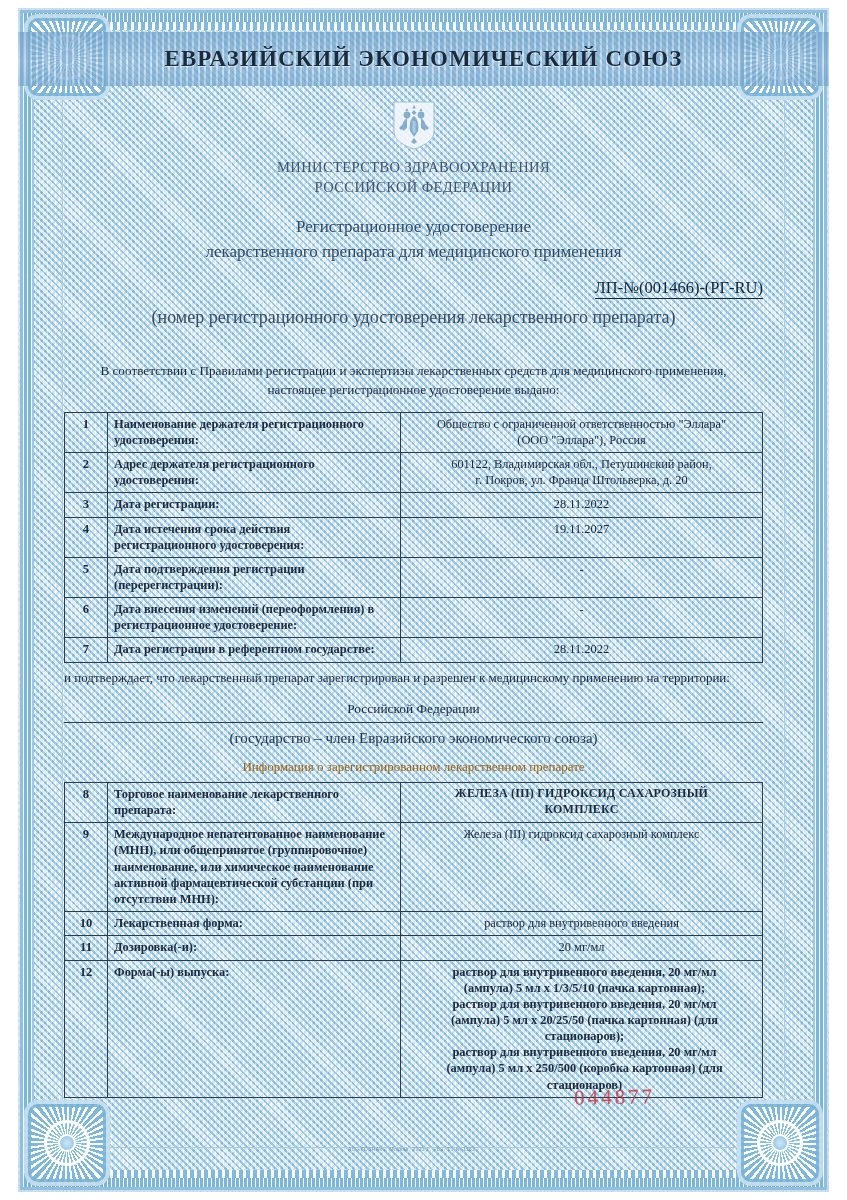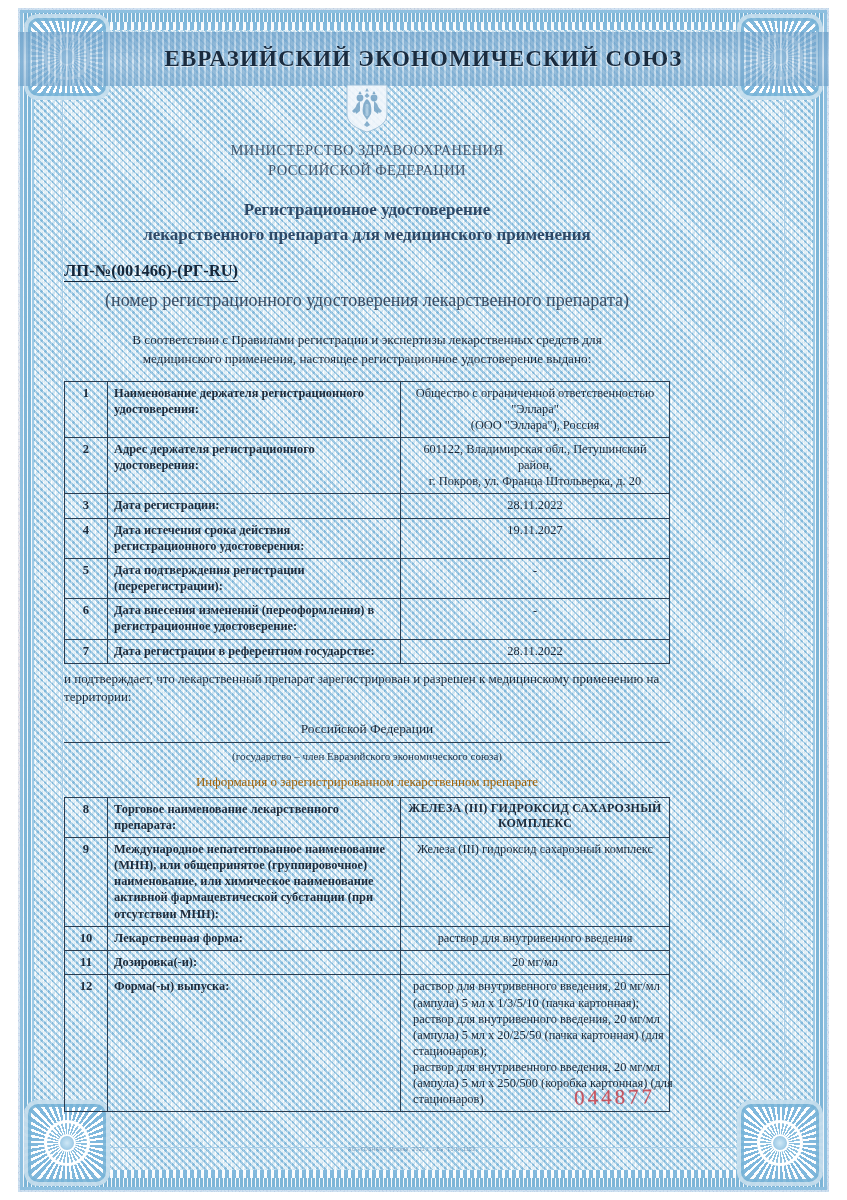--- a/index.html
+++ b/index.html
@@ -153,22 +153,22 @@
     border-radius: 4px;
     opacity: .95;
   }
   .dot-row.top { top: 14px; }
   .dot-row.bottom { bottom: 14px; }
 
   
   .content {
     position: absolute;
     left: 46px;
-    top: 69px;
-    width: 606px;
+    top: 86px;
+    width: 699px;
     height: 1040px;
   }
 
   .emblem {
     width: 44px;
     height: 50px;
     margin: 6px auto 8px auto;
     display: block;
     opacity: .9;
   }
@@ -176,31 +176,31 @@
   .ministry {
     text-align: center;
     font-size: 14.5px;
     line-height: 1.36;
     letter-spacing: .4px;
     color: #42556b;
   }
 
   .cert-title {
     text-align: center;
-    font-weight: bold;
+    font-weight: normal;
     font-size: 17px;
     line-height: 1.42;
     color: #2d4866;
     margin-top: 18px;
     text-shadow: 0 1px 0 rgba(255,255,255,0.4);
   }
 
   .cert-number {
-    text-align: left;
-    font-weight: bold;
+    text-align: right;
+    font-weight: normal;
     font-size: 16.5px;
     color: #152538;
     margin-top: 14px;
   }
   .cert-number span {
     border-bottom: 1.6px solid #152538;
     padding-bottom: 1px;
   }
 
   .cert-number-caption {
@@ -208,21 +208,21 @@
     font-size: 18px;
     color: #3b4d63;
     margin-top: 9px;
   }
 
   .intro {
     text-align: center;
     font-size: 13.2px;
     line-height: 1.44;
     color: #1d2a3a;
-    margin: 19px 28px 0 28px;
+    margin: 33px 28px 0 28px;
   }
 
   
   table.reg {
     width: 100%;
     border-collapse: collapse;
     font-size: 12.4px;
     table-layout: fixed;
   }
   table.reg.first { margin-top: 13px; }
@@ -242,22 +242,23 @@
   }
   td.label {
     width: 280px;
     font-weight: bold;
   }
   td.value {
     text-align: center;
     font-weight: normal;
   }
   td.value.left {
-    text-align: left;
+    text-align: center;
     padding-left: 12px;
+    font-weight: bold;
   }
   td.value.strong {
     font-weight: bold;
     font-size: 12px;
     letter-spacing: .2px;
   }
 
   .midtext {
     font-size: 13px;
     line-height: 1.42;
@@ -266,21 +267,21 @@
   }
   .country {
     text-align: center;
     font-size: 13.4px;
     margin-top: 14px;
     padding-bottom: 5px;
     border-bottom: 1px solid #2b3c4f;
   }
   .country-caption {
     text-align: center;
-    font-size: 11px;
+    font-size: 15px;
     margin-top: 7px;
     color: #24374c;
   }
   .info-caption {
     text-align: center;
     font-size: 13px;
     margin-top: 12px;
     color: #a16207;
   }
 

